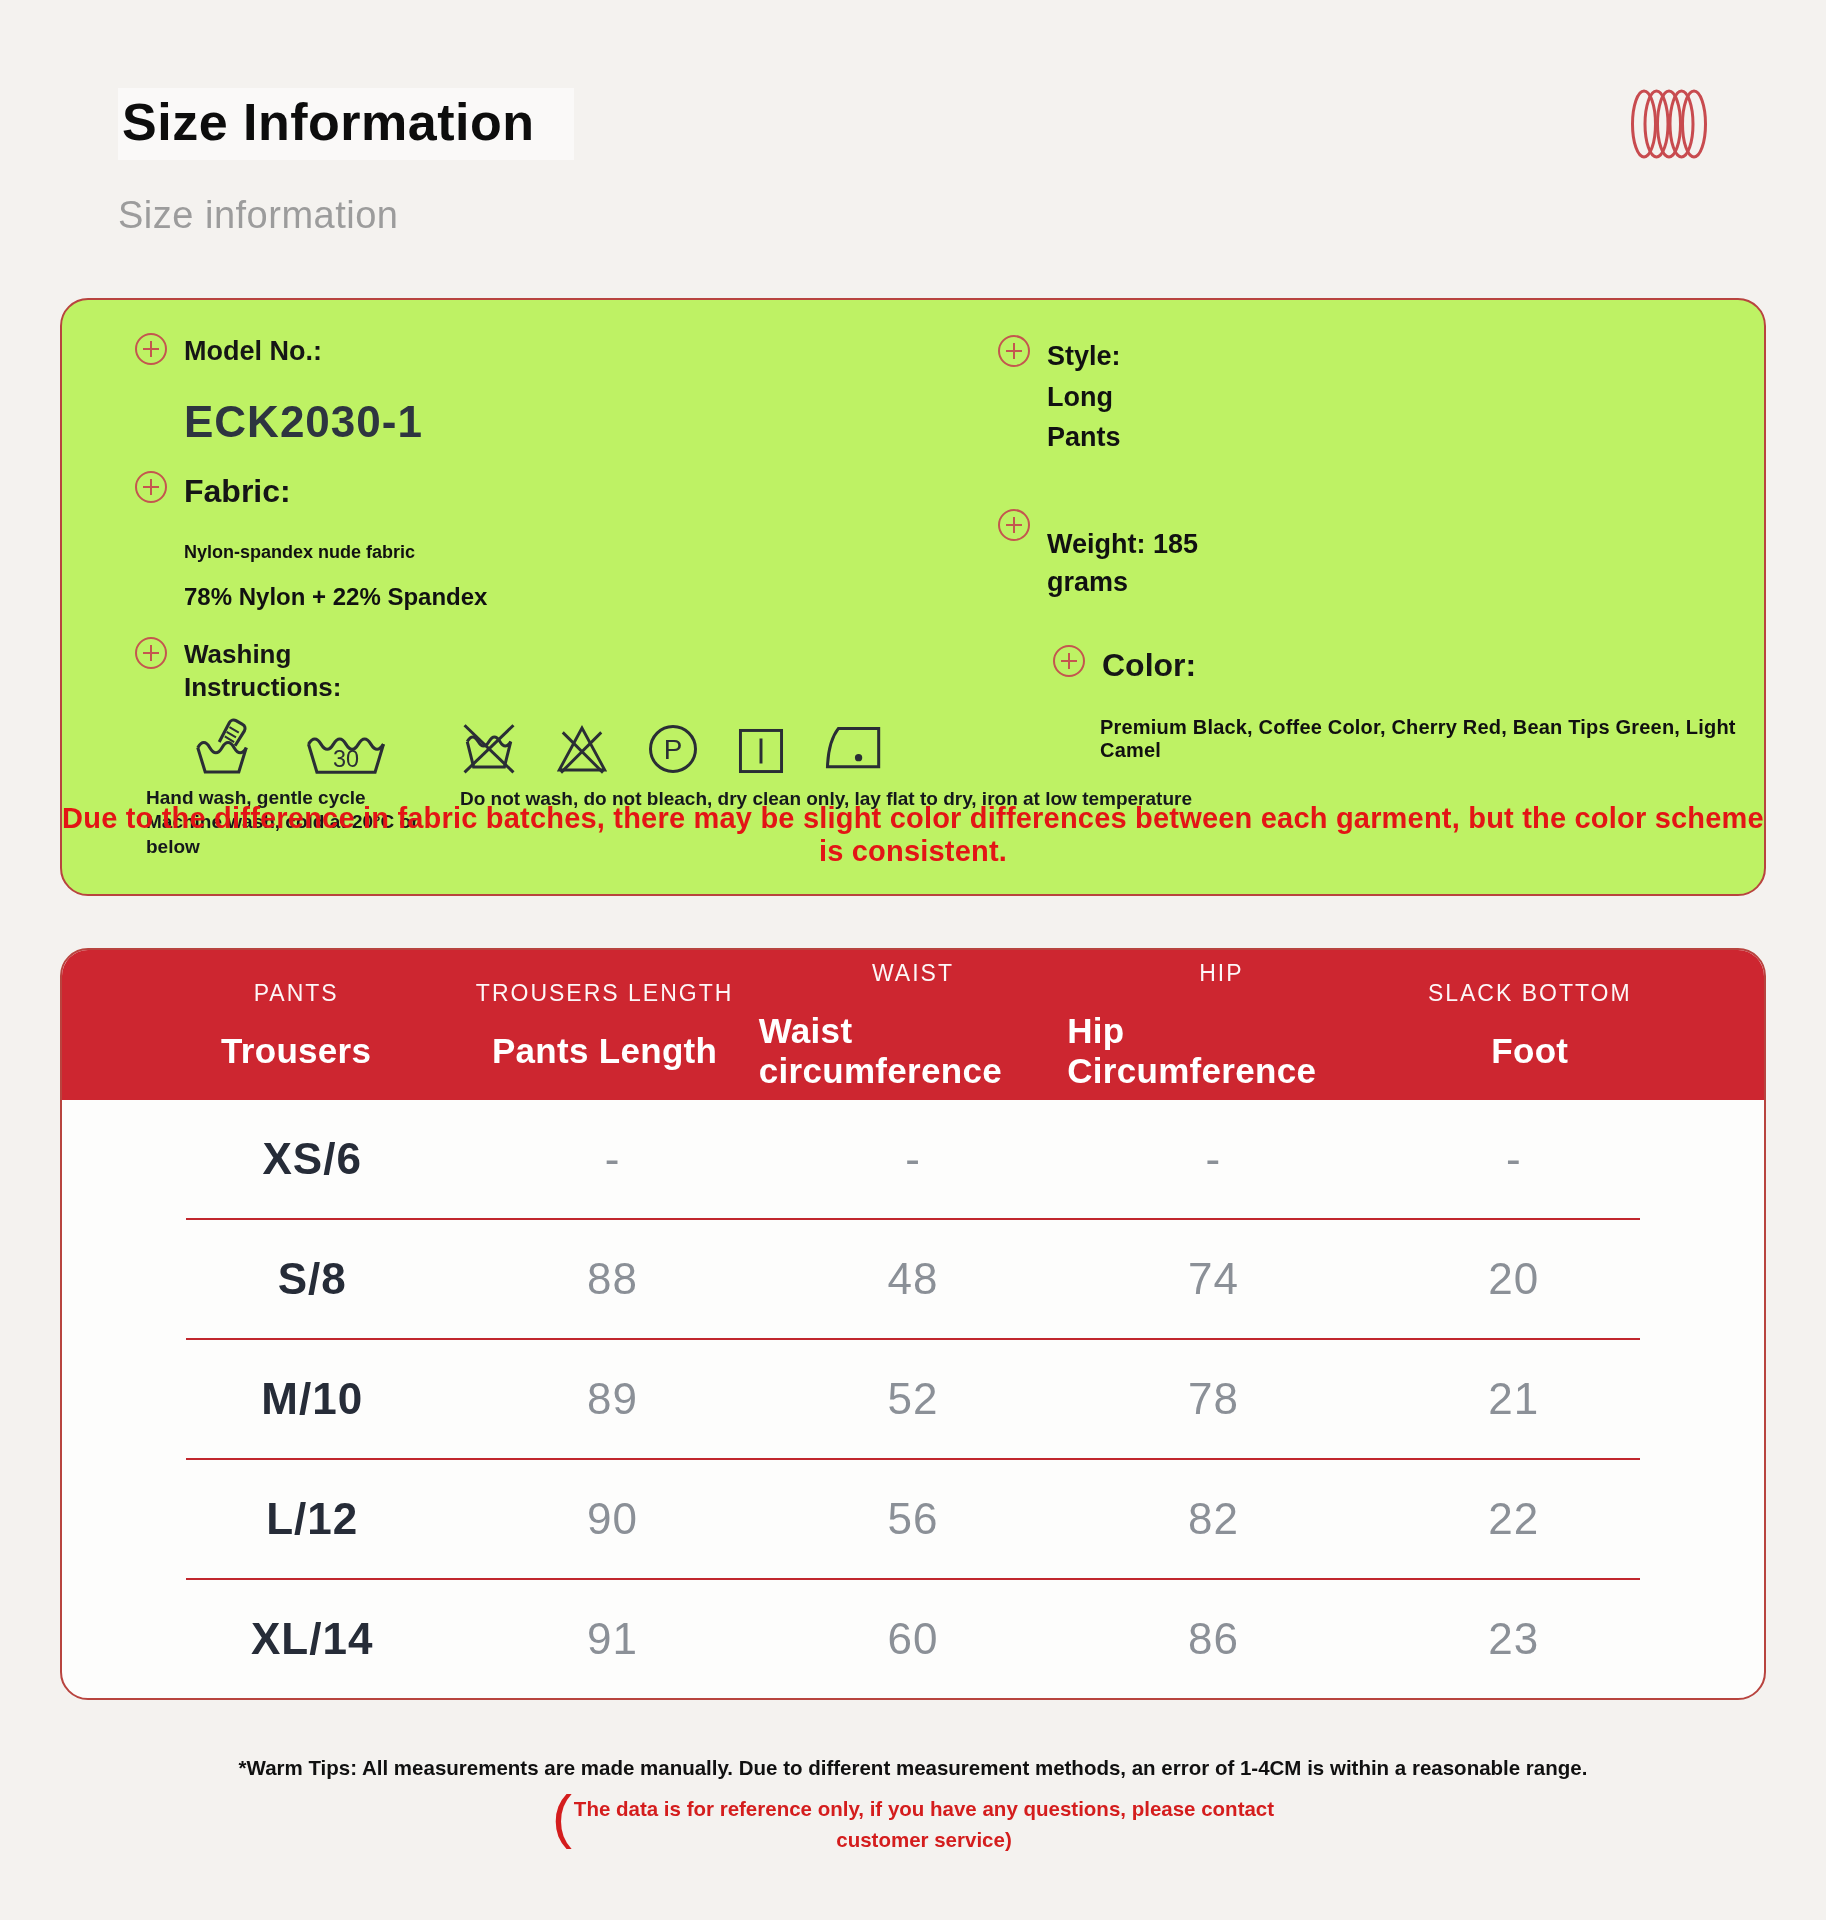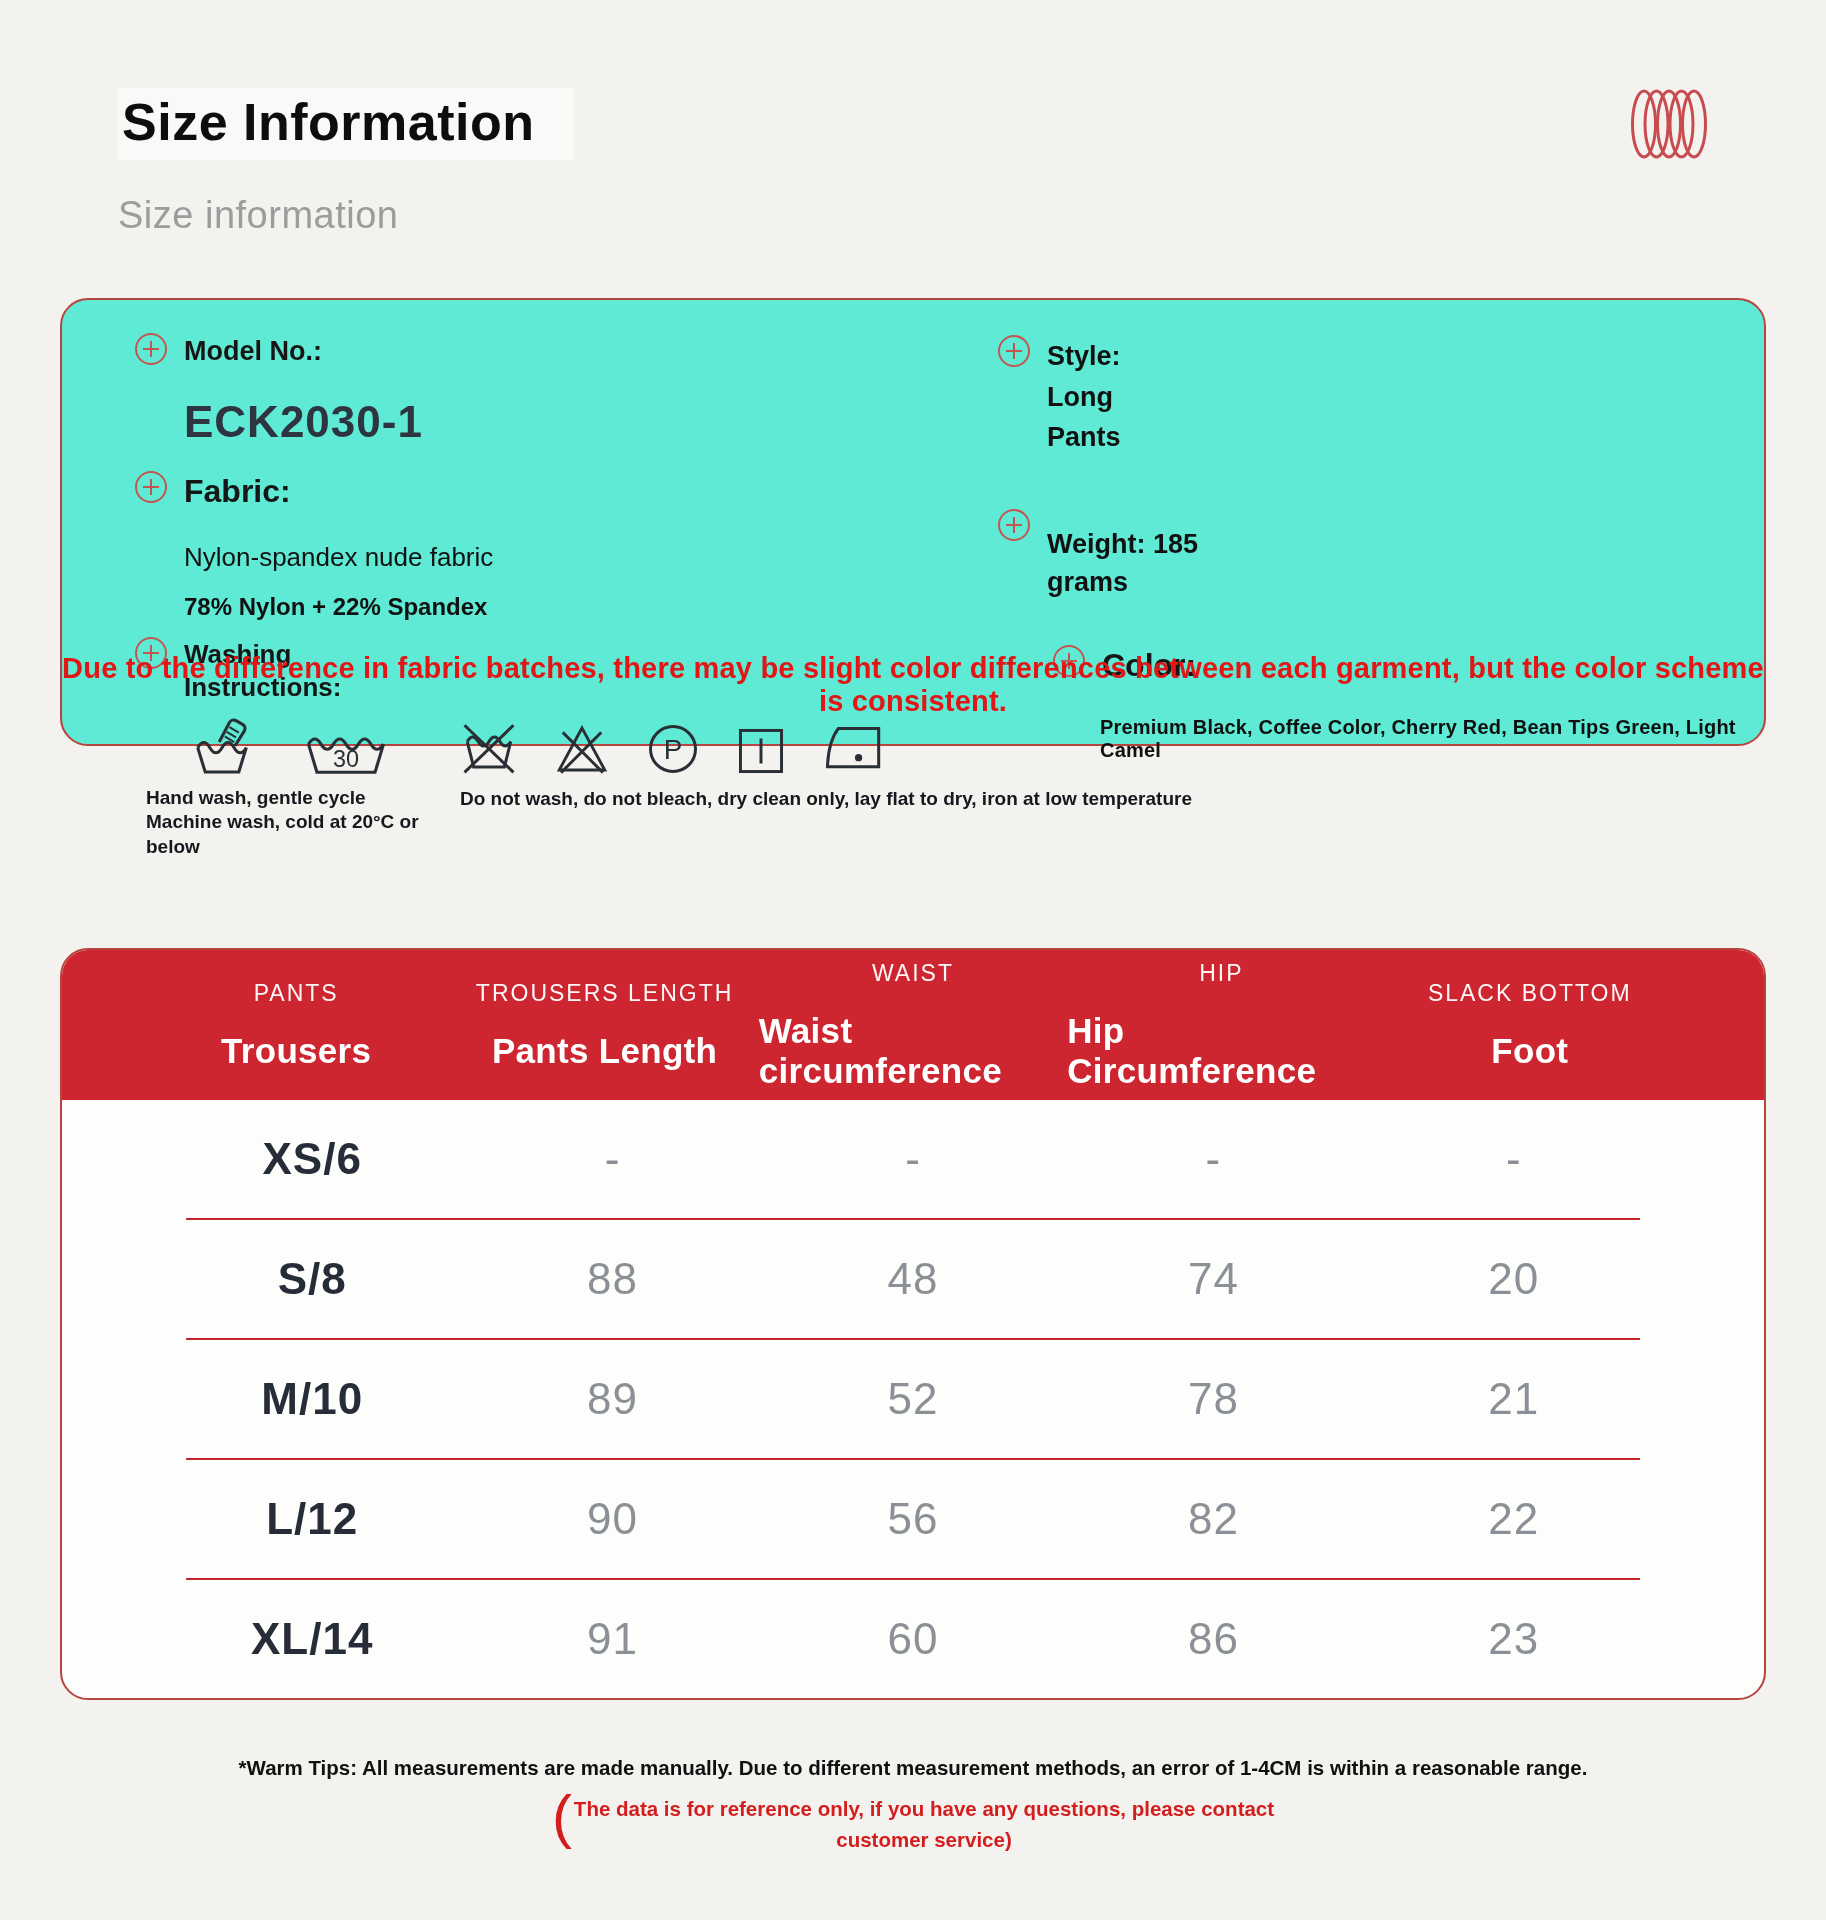--- a/index.html
+++ b/index.html
@@ -16,34 +16,34 @@
   .page-title {
     display:inline-block;
     font-size:52px; font-weight:700; color:#0d0d0d; letter-spacing:.5px;
     background:rgba(255,255,255,.55); padding:4px 40px 8px 4px;
   }
   .page-subtitle { margin-top:34px; font-size:38px; color:#9c9c9c; font-weight:400; letter-spacing:.5px; }
   .logo { position:absolute; left:1630px; top:84px; }
 
   
   .info-card {
-    position:absolute; left:60px; top:298px; width:1706px; height:448px;
-    background:#5eead4; border:2px solid #b8443f; border-radius:28px;
+    position:absolute; left:60px; top:298px; width:1706px; height:598px;
+    background:#bef264; border:2px solid #b8443f; border-radius:28px;
   }
   .block { position:absolute; }
   .row { display:flex; align-items:flex-start; gap:16px; }
   .plus { flex:none; margin-top:-2px; }
   .lbl { font-weight:700; color:#161616; }
   .f27 { font-size:27px; line-height:1.3; }
   .f32 { font-size:32px; line-height:1.2; }
   .f26 { font-size:26px; line-height:1.27; }
   .model-block { left:72px; top:34px; }
   .model-value { margin:28px 0 0 50px; font-size:44px; font-weight:700; color:#2e3540; letter-spacing:1px; }
   .fabric-block { left:72px; top:172px; }
-  .fabric-desc { margin:32px 0 0 50px; font-size:26px; font-weight:400; color:#111; }
+  .fabric-desc { margin:32px 0 0 50px; font-size:18px; font-weight:700; color:#111; }
   .fabric-comp { margin:20px 0 0 50px; font-size:24px; font-weight:700; color:#111; }
   .washing-block { left:72px; top:338px; }
   .wash-label { width:230px; }
   .icons-row { display:flex; align-items:flex-end; margin:6px 0 0 60px; }
   .icons-row svg { display:block; }
   .gap-a { margin-right:52px; } .gap-b { margin-right:70px; } .gap-c { margin-right:36px; }
   .captions { display:flex; align-items:flex-start; margin:10px 0 0 12px; }
   .cap { font-size:19px; font-weight:700; color:#15181c; line-height:1.28; }
   .cap-left { width:300px; }
   .cap-right { margin-left:14px; white-space:nowrap; padding-top:1px; }

